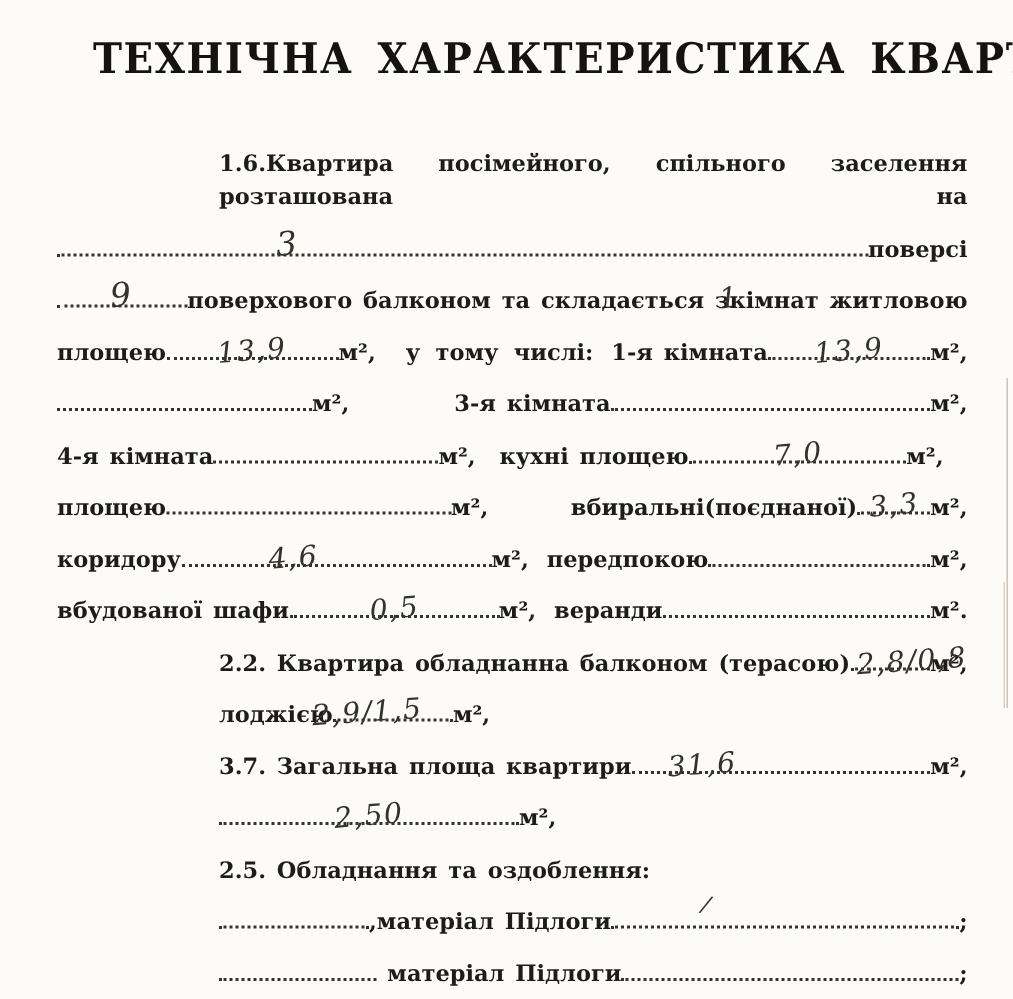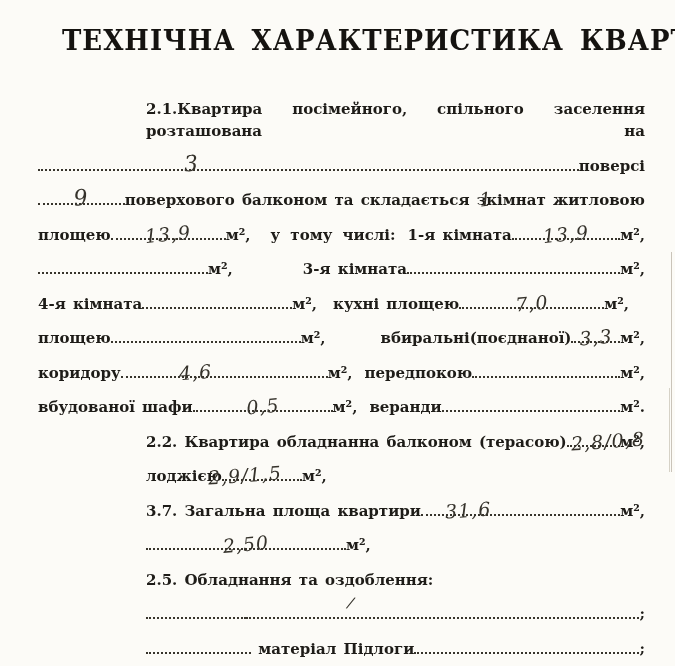--- a/index.html
+++ b/index.html
@@ -67,21 +67,21 @@
   }
 </style>
 </head>
 <body>
 
 <div class="title">ТЕХНІЧНА ХАРАКТЕРИСТИКА КВАРТИРИ</div>
 
 <div class="doc">
 
   <div class="blockline indent">
-    <span>2.1.Квартира  посімейного,  спільного  заселення  розташована  на</span>
+    <span>1.6.Квартира  посімейного,  спільного  заселення  розташована  на</span>
   </div>
 
   <div class="line">
     <span class="field grow">
       <span class="dots"></span>
       <span class="hw big l27">3</span>
     </span><span>поверсі</span>
   </div>
 
   <div class="line">
@@ -176,21 +176,21 @@
     </span><span>м²,</span>
   </div>
 
   <div class="line indent">
     <span>2.5. Обладнання та оздоблення:</span>
   </div>
 
   <div class="line indent">
     <span class="field w100">
       <span class="dots"></span>
-    </span><span class="field grow">
+    </span><span>,матеріал Підлоги</span><span class="field grow">
       <span class="dots"></span>
       <span class="hw mark">∕</span>
     </span><span>;</span>
   </div>
 
   <div class="line indent">
     <span class="field w105">
       <span class="dots"></span>
     </span><span> матеріал Підлоги</span><span class="field grow">
       <span class="dots"></span>

